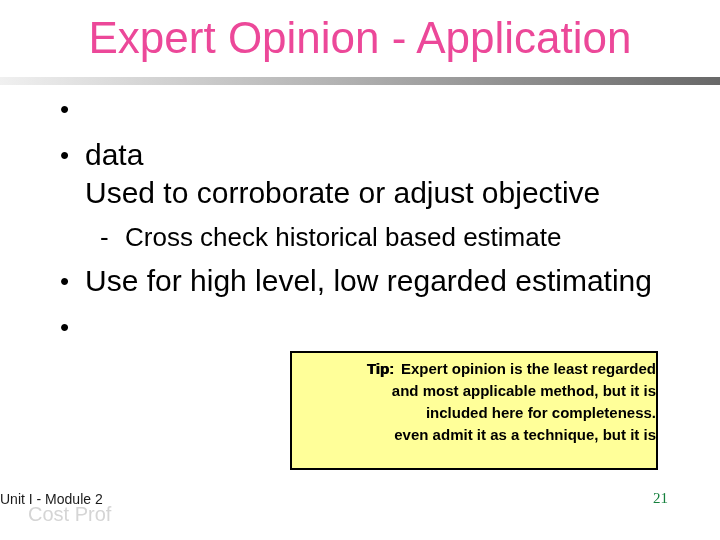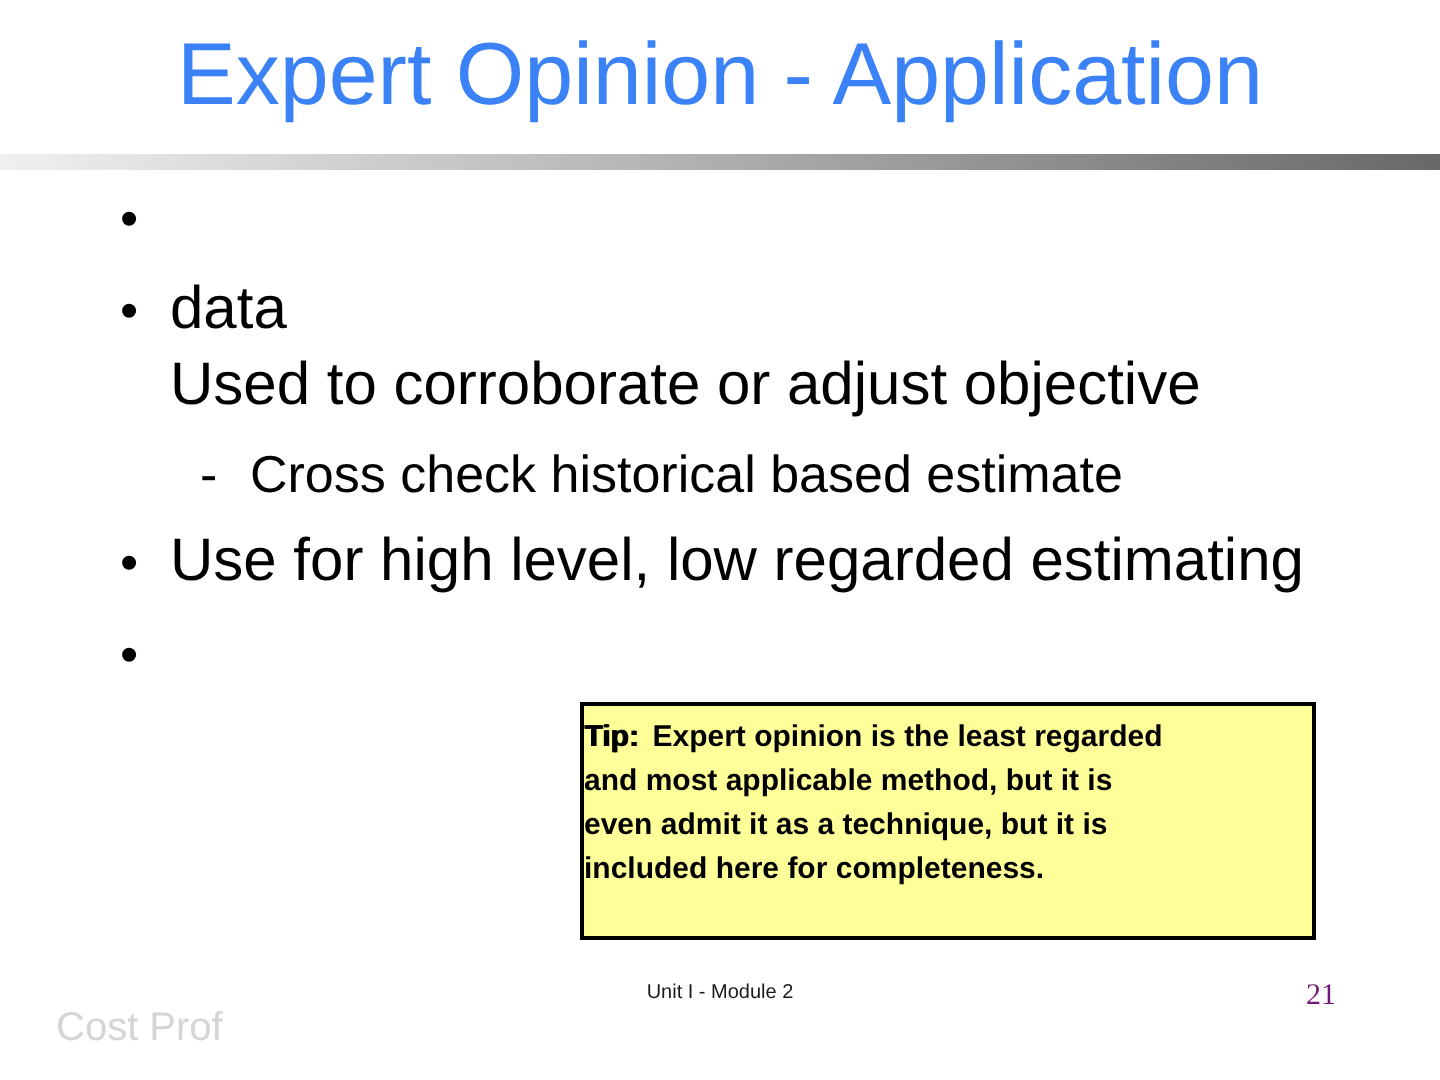--- a/index.html
+++ b/index.html
@@ -14,21 +14,21 @@
   }
   .title {
     position: absolute;
     top: 12px;
     left: 0;
     width: 720px;
     text-align: center;
     font-size: 44px;
     line-height: 52px;
     font-weight: 400;
-    color: #3b82f6;
+    color: #ec4899;
     letter-spacing: 0px;
     white-space: nowrap;
   }
   .divider {
     position: absolute;
     top: 77px;
     left: 0;
     width: 720px;
     height: 8px;
     background: linear-gradient(to right, #f0f0f0 0%, #d8d8d8 18%, #b5b5b5 45%, #8f8f8f 72%, #686868 100%);
@@ -47,21 +47,21 @@
   .bullet .line { display: block; }
   .tipbox {
     position: absolute;
     left: 290px;
     top: 351px;
     width: 368px;
     height: 119px;
     box-sizing: border-box;
     border: 2px solid #000000;
     background: #ffff99;
-    text-align: left;
+    text-align: right;
     font-size: 15px;
     font-weight: 700;
     line-height: 22px;
     padding-top: 5px;
     color: #000000;
   }
   .tipline { white-space: nowrap; }
   .tiplabel {
     margin-right: 7px;
     text-shadow: 0.6px 0 0 #000000;
@@ -71,31 +71,30 @@
     left: 28px;
     top: 503px;
     font-size: 20px;
     color: #d5d5d5;
   }
   .footer-center {
     position: absolute;
     left: 0;
     top: 491px;
     width: 720px;
-    text-align: center;
-    font-size: 10px;
+    font-size: 14px;
     color: #1a1a1a;
   }
   .footer-page {
     position: absolute;
     left: 653px;
     top: 490px;
     font-size: 15px;
     font-family: "Liberation Serif", "DejaVu Serif", serif;
-    color: #701a75;
+    color: #15803d;
   }
 </style>
 </head>
 <body>
 
 <div class="slide">
 
   <div class="title">Expert Opinion - Application</div>
 
   <div class="divider"></div>
@@ -132,21 +131,21 @@
       <span class="marker">•</span>
     </div>
 
   </div>
 
   <div class="tipbox">
     <div class="tipline">
       <span class="tiplabel">Tip:</span><span>Expert opinion is the least regarded</span>
     </div>
     <div class="tipline">and most applicable method, but it is</div>
+    <div class="tipline">included here for completeness.</div>
     <div class="tipline">even admit it as a technique, but it is</div>
-    <div class="tipline">included here for completeness.</div>
   </div>
 
   <div class="footer-left">Cost Prof</div>
   <div class="footer-center">Unit I - Module 2</div>
   <div class="footer-page">21</div>
 
 </div>
 
 </body></html>

